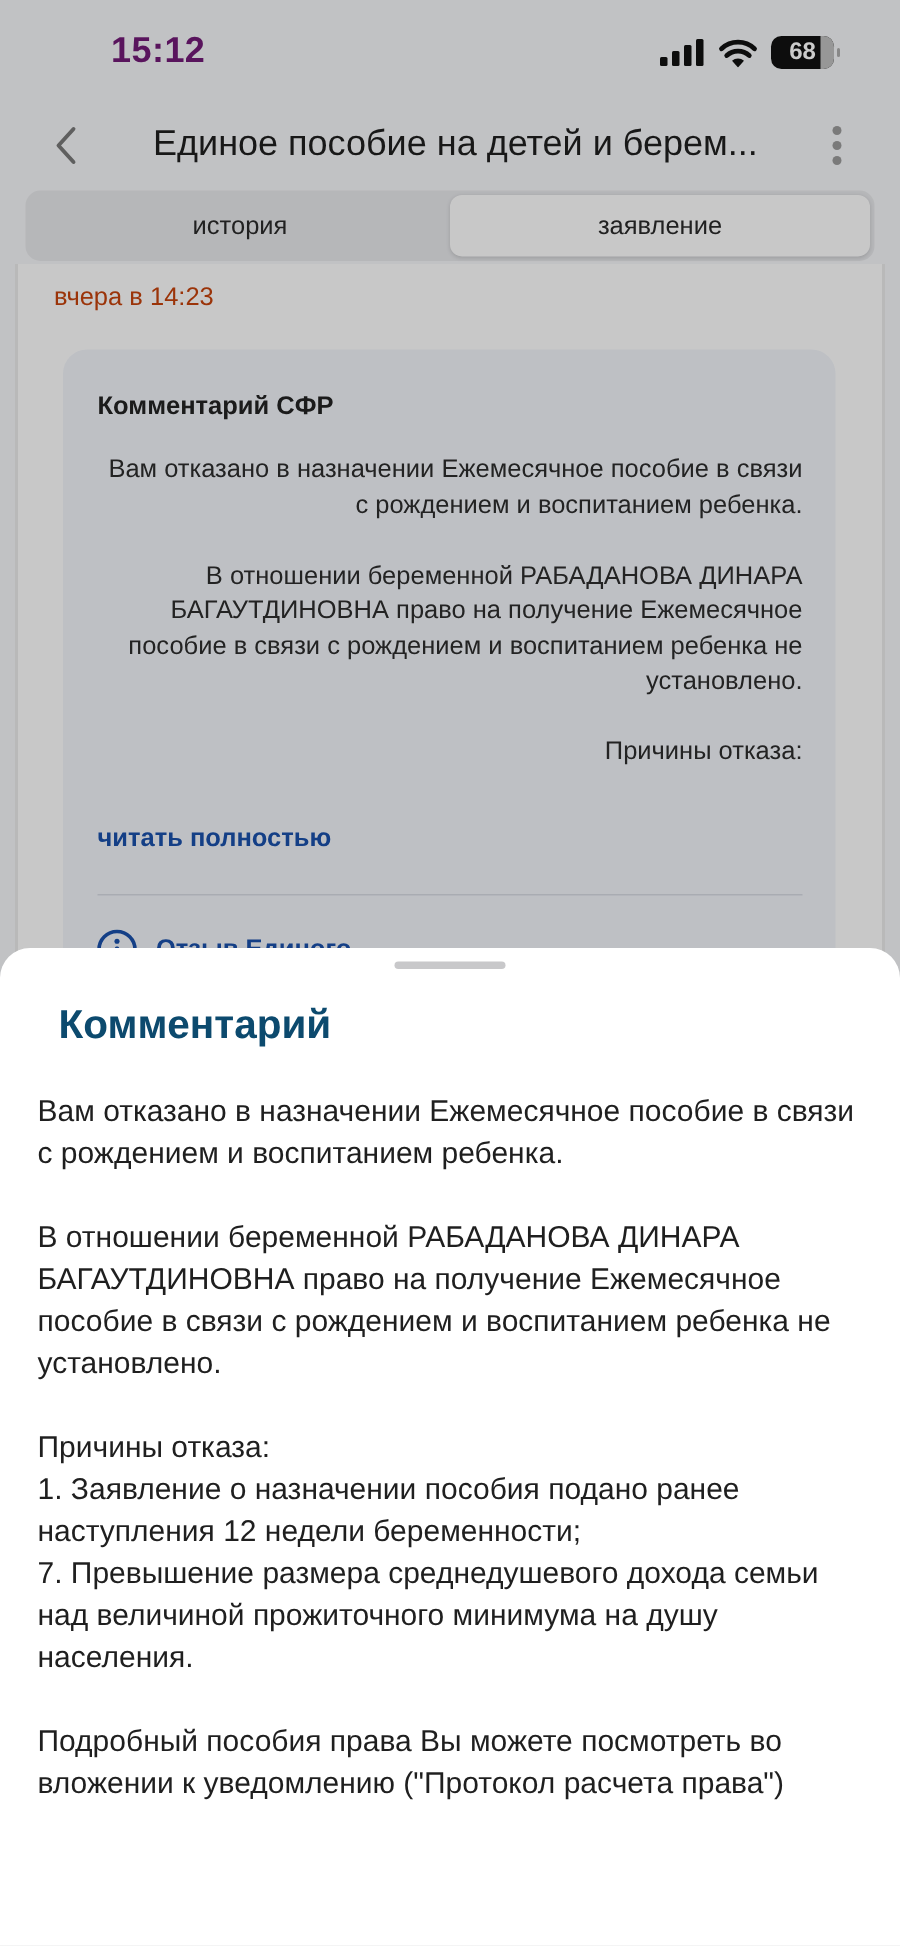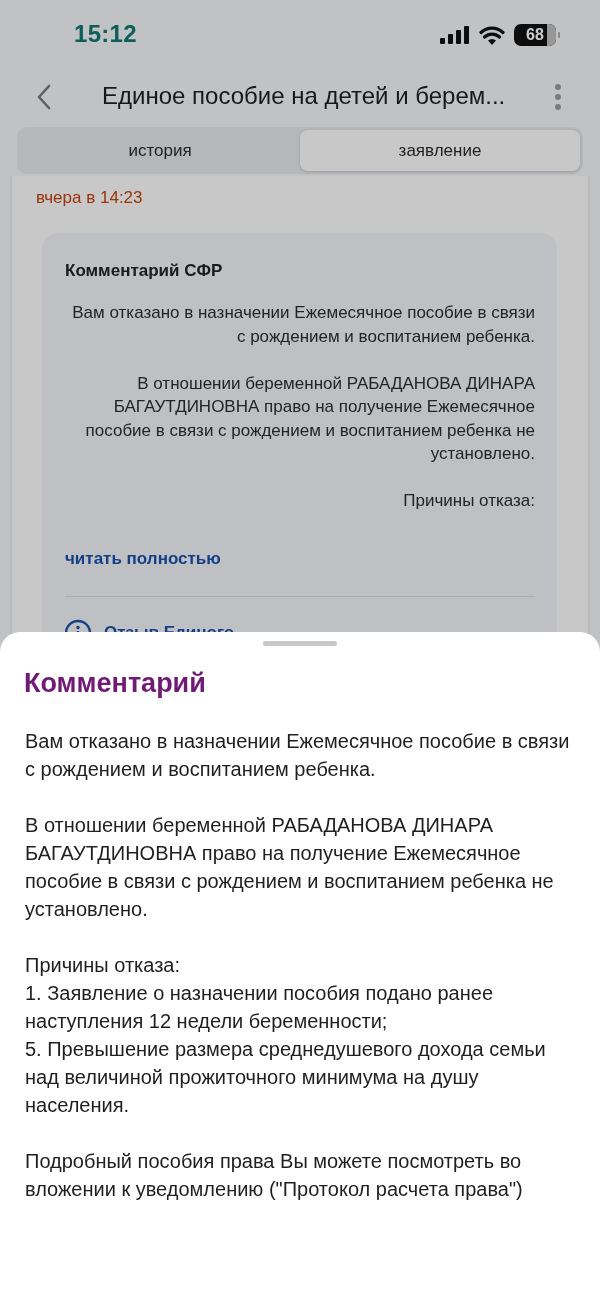--- a/index.html
+++ b/index.html
@@ -13,21 +13,21 @@
   
   .page {
     position: absolute; left: 0; top: 0; width: 600px; height: 1297px;
     background: #f2f3f5;
   }
   .status-bar {
     position: absolute; left: 0; top: 0; width: 600px; height: 70px;
   }
   .status-time {
     position: absolute; left: 74px; top: 20px;
-    font-size: 24px; font-weight: bold; color: #0f766e;
+    font-size: 24px; font-weight: bold; color: #701a75;
     letter-spacing: 0.3px;
     text-align: right;
   }
   .status-icons { position: absolute; right: 44px; top: 24px; display: flex; align-items: center; gap: 9px; }
   .battery {
     width: 42px; height: 22px; border-radius: 7px; background: #111;
     color: #fff; font-weight: bold; font-size: 16px; text-align: center; line-height: 22px;
     position: relative;
   }
   .battery .tail { position: absolute; right: -4px; top: 8px; width: 2px; height: 6px; border-radius: 1px; background: #aaa; }
@@ -66,21 +66,21 @@
   .cc-info-text { font-size: 17px; font-weight: bold; color: #1a4fa8; }
 
   .overlay { position: absolute; left: 0; top: 0; width: 600px; height: 1297px; background: rgba(0,0,0,0.2); }
 
   
   .sheet {
     position: absolute; left: 0; top: 632px; width: 600px; height: 665px;
     background: #ffffff; border-radius: 20px 20px 0 0;
   }
   .grabber { position: absolute; left: 263px; top: 9px; width: 74px; height: 5px; border-radius: 3px; background: #c8c8ca; }
-  .sheet-title { position: absolute; left: 24px; top: 36px; font-size: 27px; font-weight: bold; color: #701a75; }
+  .sheet-title { position: absolute; left: 39px; top: 36px; font-size: 27px; font-weight: bold; color: #0c4a6e; }
   .sheet-body { position: absolute; left: 25px; top: 95px; width: 552px; font-size: 20px; line-height: 28px; color: #1f1f1f; }
   .sheet-body p { margin-bottom: 28px; }
 </style>
 </head>
 <body>
 
 <div class="page">
   <div class="status-bar">
     <span class="status-time">15:12</span>
     <div class="status-icons">
@@ -151,17 +151,17 @@
 
 <div class="sheet">
   <div class="grabber"></div>
   <div class="sheet-title">Комментарий</div>
   <div class="sheet-body">
     <p>Вам отказано в назначении Ежемесячное пособие в связи с рождением и воспитанием ребенка.</p>
     <p>В отношении беременной РАБАДАНОВА ДИНАРА БАГАУТДИНОВНА право на получение Ежемесячное пособие в связи с рождением и воспитанием ребенка не установлено.</p>
     <div style="margin-bottom:28px;">
       <div>Причины отказа:</div>
       <div>1. Заявление о назначении пособия подано ранее наступления 12 недели беременности;</div>
-      <div>5. Превышение размера среднедушевого дохода семьи над величиной прожиточного минимума на душу населения.</div>
+      <div>7. Превышение размера среднедушевого дохода семьи над величиной прожиточного минимума на душу населения.</div>
     </div>
     <p>Подробный пособия права Вы можете посмотреть во вложении к уведомлению ("Протокол расчета права")</p>
   </div>
 </div>
 
 </body></html>

